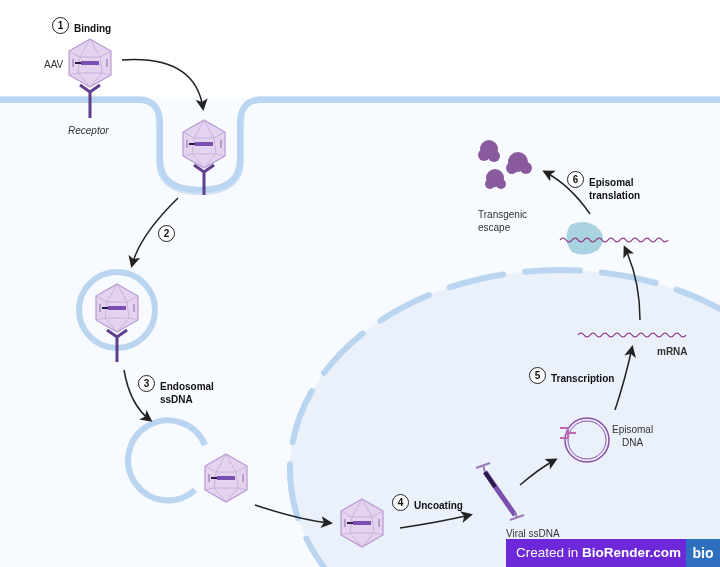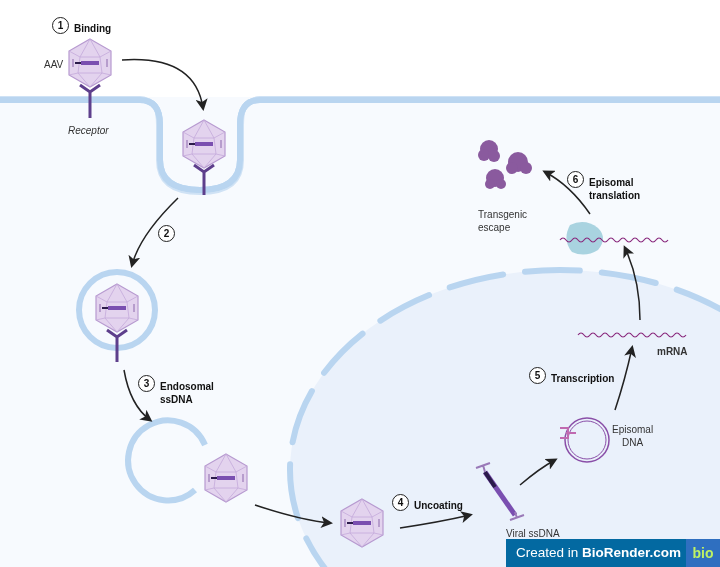--- a/index.html
+++ b/index.html
@@ -3,23 +3,23 @@
 <meta charset="utf-8">
 <style>
   html,body{margin:0;padding:0;}
   body{width:720px;height:567px;overflow:hidden;background:#f7fafe;font-family:"Liberation Sans",sans-serif;position:relative;}
   svg{position:absolute;left:0;top:0;}
   .lbl{position:absolute;font-size:10px;color:#333;line-height:13px;}
   .step{position:absolute;display:flex;align-items:flex-start;gap:5px;}
   .num{width:17px;height:17px;border:1.3px solid #222;border-radius:50%;box-sizing:border-box;font-size:10px;font-weight:bold;text-align:center;line-height:15px;background:#fff;color:#111;flex-shrink:0;}
   .stxt{font-size:10px;font-weight:bold;color:#111;line-height:13px;margin-top:5px;}
   .badge{position:absolute;left:506px;top:539px;height:28px;width:214px;display:flex;}
-  .badge .a{background:#0369a1;color:#fff;font-size:13.5px;line-height:28px;padding-left:10px;width:180px;box-sizing:border-box;}
+  .badge .a{background:#6d28d9;color:#fff;font-size:13.5px;line-height:28px;padding-left:10px;width:180px;box-sizing:border-box;}
   .badge .a b{font-weight:bold;}
-  .badge .b{background:#2f6fc0;color:#bef264;font-weight:bold;font-size:14px;line-height:28px;text-align:center;width:34px;}
+  .badge .b{background:#2f6fc0;color:#ffffff;font-weight:bold;font-size:14px;line-height:28px;text-align:center;width:34px;}
 </style>
 </head>
 <body>
 
 <svg width="720" height="567">
   <defs>
     <marker id="ah" markerWidth="8" markerHeight="8" refX="6" refY="4" orient="auto">
       <path d="M0,0 L8,4 L0,8 L2,4 Z" fill="#222"></path>
     </marker>
     <g id="capsid">

